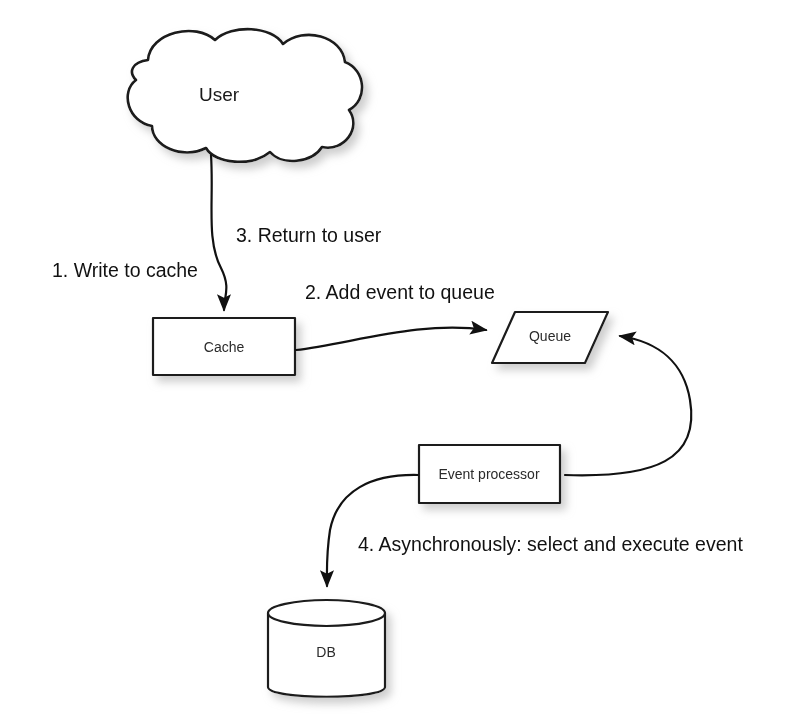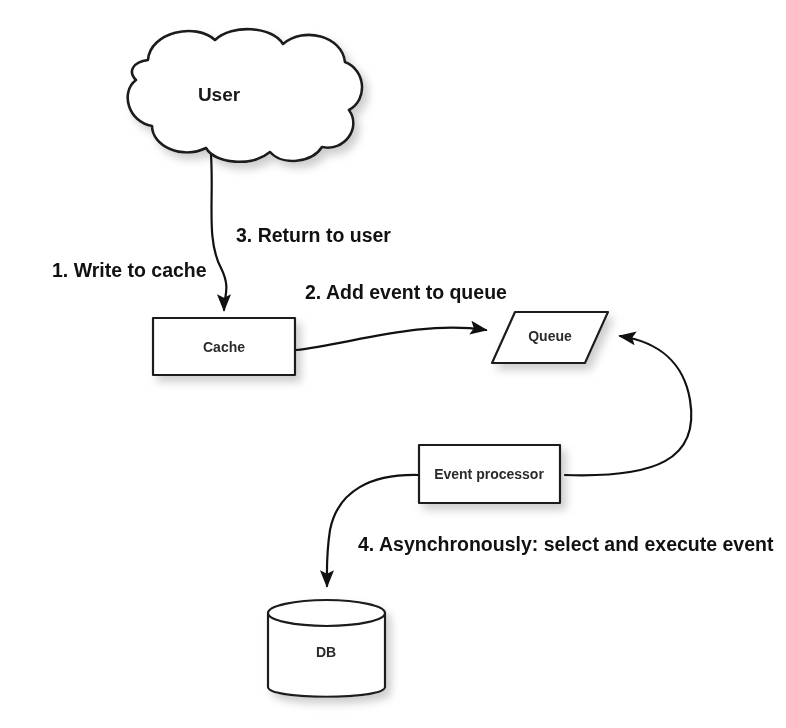--- a/index.html
+++ b/index.html
@@ -11,21 +11,20 @@
     width: 786px;
     height: 728px;
     font-family: "Liberation Sans", sans-serif;
     overflow: hidden;
   }
   #diagram-root {
     position: relative;
     width: 786px;
     height: 728px;
     background: #ffffff;
-    font-weight: bold;
   }
   svg#diagram {
     display: block;
     width: 786px;
     height: 728px;
   }
   .node-shape {
     fill: #ffffff;
     stroke: #1a1a1a;
     stroke-width: 2.2;

